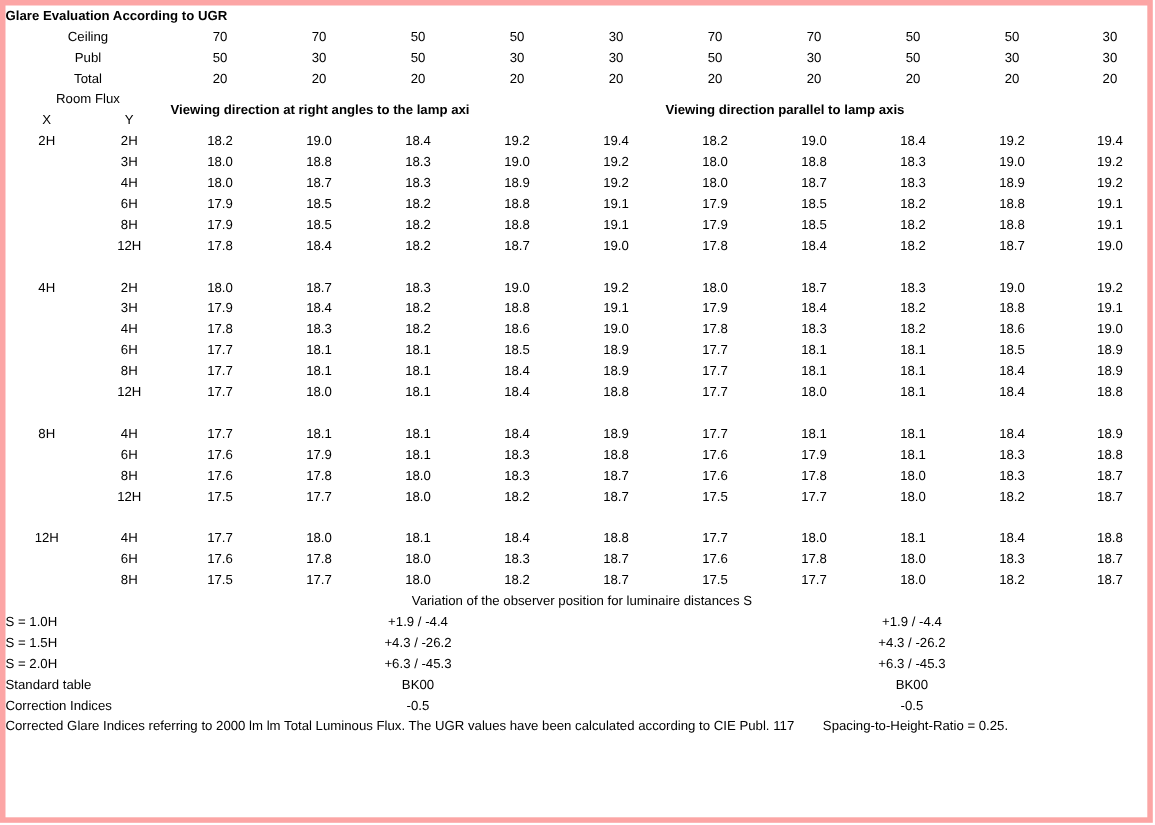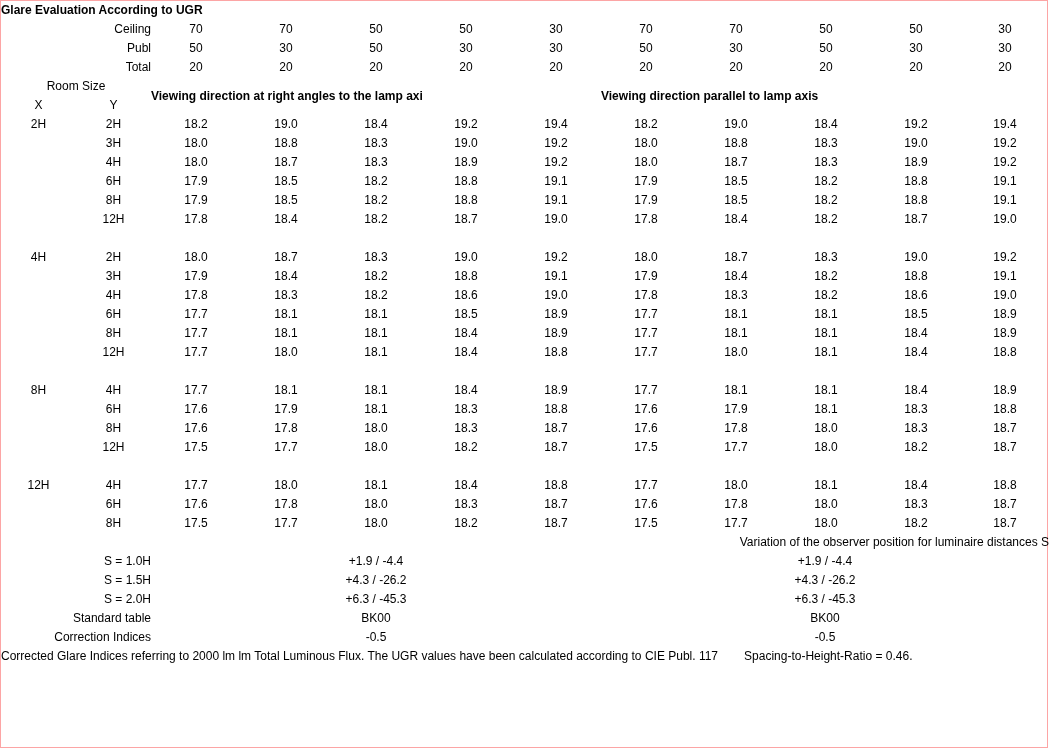--- a/index.html
+++ b/index.html
@@ -12,21 +12,21 @@
     height: 750px;
     font-family: "Liberation Sans", sans-serif;
     font-size: 12px;
     color: #000000;
     overflow: hidden;
   }
   .sheet {
     position: relative;
     width: 1048px;
     height: 748px;
-    border: 1px solid #fca5a5;
+    border: 5px solid #fca5a5;
     box-sizing: border-box;
   }
   table.ugr {
     border-collapse: collapse;
     width: 100%;
     table-layout: fixed;
   }
   table.ugr td {
     padding: 0;
     margin: 0;
@@ -40,21 +40,21 @@
     font-weight: bold;
     font-size: 12.5px;
     padding-left: 5px;
     height: 20px;
     line-height: 20px;
     border-bottom: 1px solid #444;
   }
   .rowline td { border-bottom: 1px solid #444; }
   .lbl {
     padding-left: 5px;
-    text-align: right;
+    text-align: center;
   }
   .num {
     text-align: center;
   }
   .vline {
     border-right: 1px solid #444;
   }
   .sec-space td { height: 13px; line-height: 13px; }
   .roomsize-hdr {
     text-align: center;
@@ -75,21 +75,21 @@
     line-height: 17px;
     height: 17px;
   }
   .dir-hdr {
     text-align: left;
     height: 38px;
     line-height: 38px;
     font-weight: bold;
   }
   .varlabel {
-    text-align: right;
+    text-align: left;
   }
   .spacing-gap { display: inline-block; width: 26px; }
 </style>
 </head>
 <body>
 
 <div class="sheet">
   <table class="ugr">
     <colgroup>
       <col style="width:75px">
@@ -147,21 +147,21 @@
       <td class="num">20</td>
       <td class="num vline">20</td>
       <td class="num">20</td>
       <td class="num">20</td>
       <td class="num">20</td>
       <td class="num">20</td>
       <td class="num">20</td>
     </tr>
 
     <tr>
-      <td class="roomsize-hdr" colspan="2">Room Size</td>
+      <td class="roomsize-hdr" colspan="2">Room Flux</td>
       <td class="dir-hdr vline" colspan="5" rowspan="2">Viewing direction at right angles to the lamp axi</td>
       <td class="dir-hdr" colspan="5" rowspan="2">Viewing direction parallel to lamp axis</td>
     </tr>
 
     <tr class="rowline">
       <td class="xlabel">X</td>
       <td class="ylabel">Y</td>
     </tr>
 
     <tr>
@@ -503,17 +503,17 @@
       <td class="num vline" colspan="5">BK00</td>
       <td class="num" colspan="5">BK00</td>
     </tr>
     <tr class="rowline">
       <td class="varlabel" colspan="2">Correction Indices</td>
       <td class="num vline" colspan="5">-0.5</td>
       <td class="num" colspan="5">-0.5</td>
     </tr>
 
     <tr>
-      <td class="footnote" colspan="12"><span>Corrected Glare Indices referring to 2000 lm lm Total Luminous Flux. The UGR values have been calculated according to CIE Publ. 117</span><span class="spacing-gap"></span><span>Spacing-to-Height-Ratio = 0.46.</span></td>
+      <td class="footnote" colspan="12"><span>Corrected Glare Indices referring to 2000 lm lm Total Luminous Flux. The UGR values have been calculated according to CIE Publ. 117</span><span class="spacing-gap"></span><span>Spacing-to-Height-Ratio = 0.25.</span></td>
     </tr>
   </tbody>
     </table>
 </div>
 
 </body></html>

